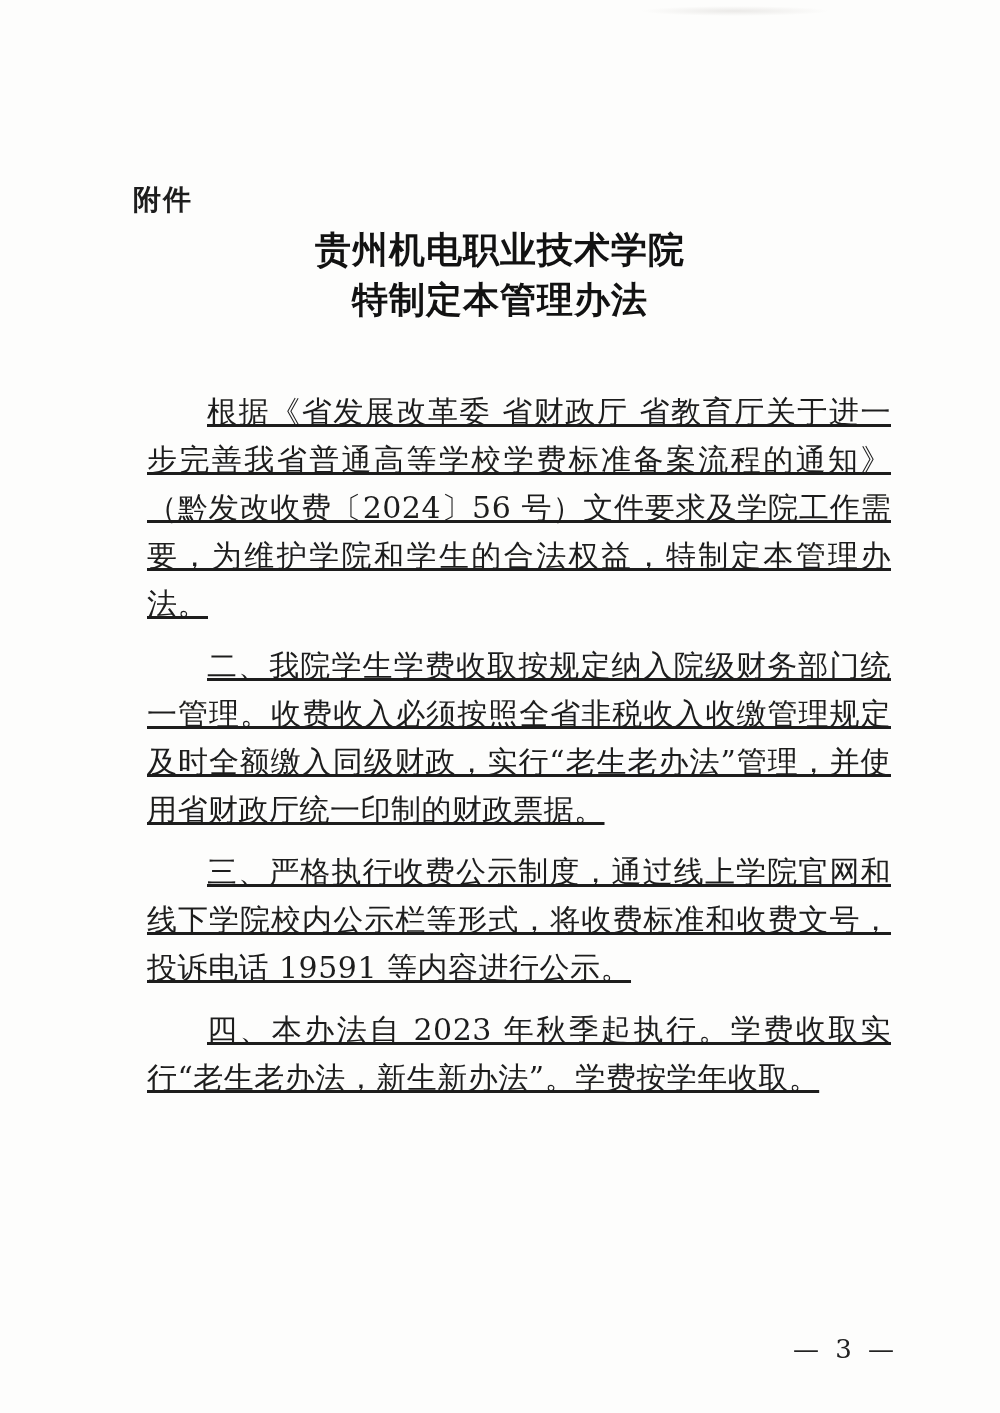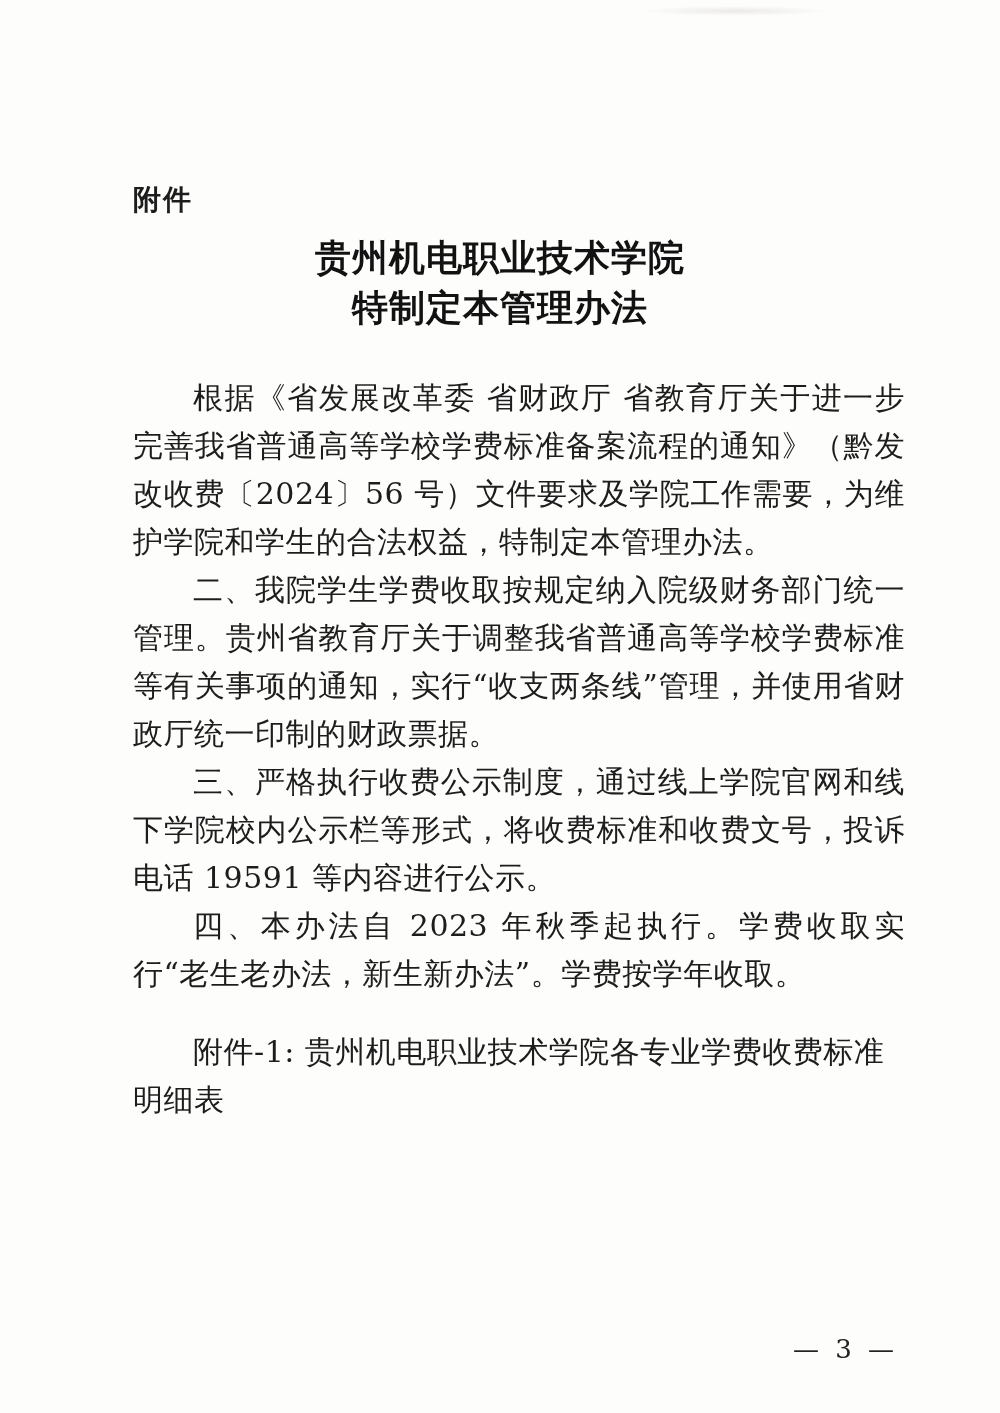--- a/index.html
+++ b/index.html
@@ -49,36 +49,36 @@
     position: absolute;
     left: 0;
     top: 224px;
     width: 100%;
     text-align: center;
     font-weight: bold;
     font-size: 36px;
     line-height: 50px;
     letter-spacing: 1px;
     color: #121212;
-    margin-top: 8px;
   }
   .doc-body {
     position: absolute;
     left: 133px;
     top: 374px;
     width: 772px;
   }
   .doc-body p {
-    margin: 0;
+    margin: 14px;
     text-indent: 2em;
     font-size: 30px;
     line-height: 48px;
     text-align: justify;
     text-justify: inter-ideograph;
     letter-spacing: 0.5px;
+    text-decoration: underline;
   }
   .appendix-note {
     margin-top: 30px !important;
     text-align: left !important;
   }
   .page-number {
     position: absolute;
     left: 793px;
     top: 1334px;
     font-size: 26px;
@@ -95,20 +95,19 @@
 
   <div class="attachment-label">附件</div>
 
   <div class="doc-title">
     <div>贵州机电职业技术学院</div>
     <div>特制定本管理办法</div>
   </div>
 
   <div class="doc-body">
     <p>根据《省发展改革委 省财政厅 省教育厅关于进一步完善我省普通高等学校学费标准备案流程的通知》（黔发改收费〔2024〕56 号）文件要求及学院工作需要，为维护学院和学生的合法权益，特制定本管理办法。</p>
-    <p>二、我院学生学费收取按规定纳入院级财务部门统一管理。贵州省教育厅关于调整我省普通高等学校学费标准等有关事项的通知，实行“收支两条线”管理，并使用省财政厅统一印制的财政票据。</p>
+    <p>二、我院学生学费收取按规定纳入院级财务部门统一管理。收费收入必须按照全省非税收入收缴管理规定及时全额缴入同级财政，实行“老生老办法”管理，并使用省财政厅统一印制的财政票据。</p>
     <p>三、严格执行收费公示制度，通过线上学院官网和线下学院校内公示栏等形式，将收费标准和收费文号，投诉电话 19591 等内容进行公示。</p>
     <p>四、本办法自 2023 年秋季起执行。学费收取实行“老生老办法，新生新办法”。学费按学年收取。</p>
-    <p class="appendix-note">附件-1: 贵州机电职业技术学院各专业学费收费标准明细表</p>
   </div>
 
   <div class="page-number">— 3 —</div>
 </div>
 
 </body></html>

